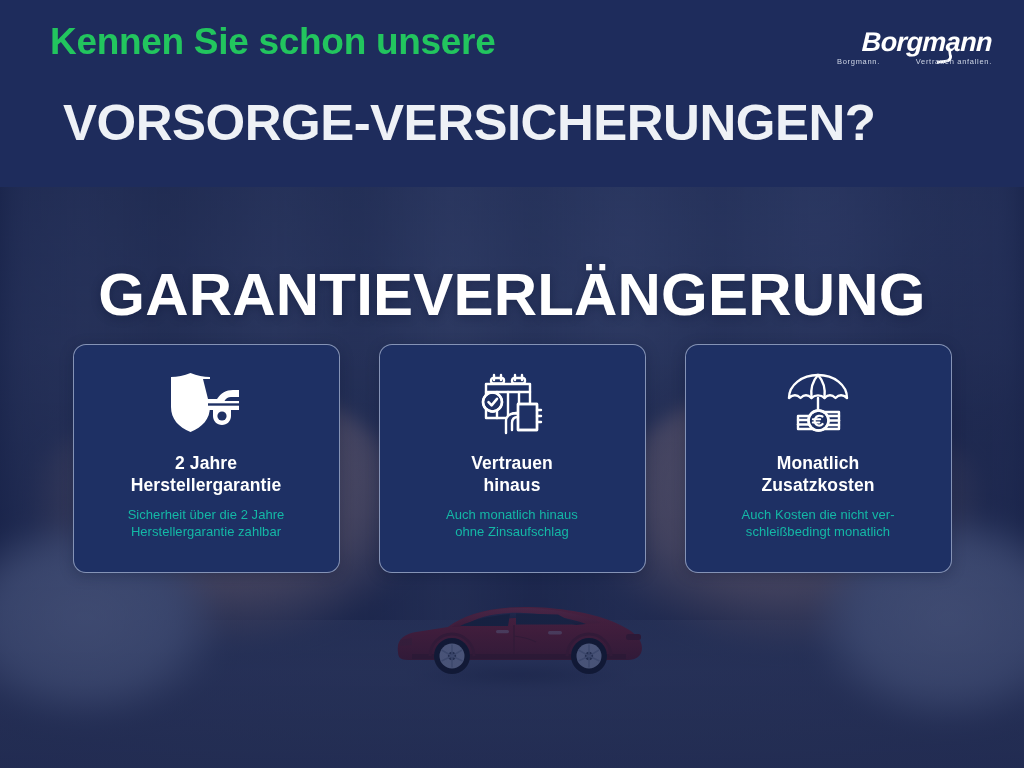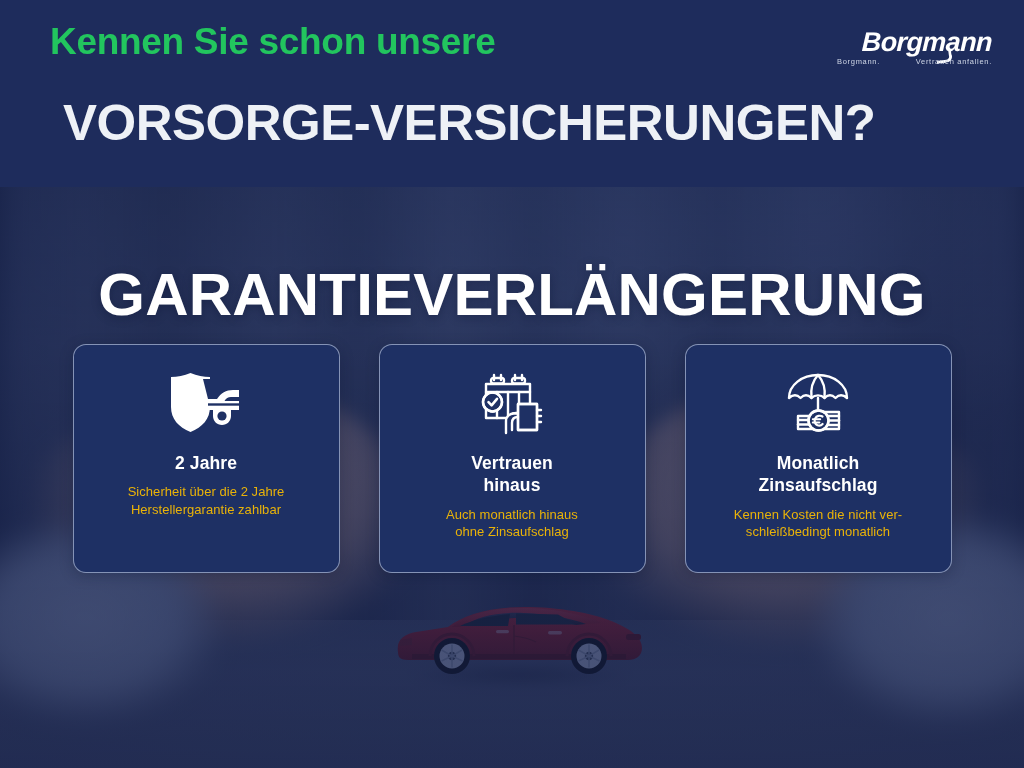--- a/index.html
+++ b/index.html
@@ -195,21 +195,21 @@
   .card-icon { width:74px; height:70px; display:block; }
   .card-icon svg { display:block; width:74px; height:70px; }
   .card-title {
     margin-top:11px;
     font-size:17.5px; font-weight:bold; color:#ffffff;
     line-height:1.28; text-align:center;
     letter-spacing:0.1px;
   }
   .card-desc {
     margin-top:9px;
-    font-size:13px; color:#eab308;
+    font-size:13px; color:#14b8a6;
     line-height:1.35; text-align:center;
     letter-spacing:0.05px;
   }
 </style>
 </head>
 <body>
 
 <div id="banner">
 
   <div class="photo">
@@ -333,20 +333,21 @@
                      C62,50 58,54 53,54 C48,54 44,50 44,45 L44,39 L39,39 Z"></path>
 
             <circle cx="53" cy="45" r="4.6" fill="#1e3064"></circle>
 
             <path d="M39,33.5 L70,33.5" stroke="#1e3064" stroke-width="2.4"></path>
           </g>
         </svg>
       </span>
       <div class="card-title">
         <div>2 Jahre</div>
+        <div>Herstellergarantie</div>
       </div>
       <div class="card-desc">
         <div>Sicherheit über die 2 Jahre</div>
         <div>Herstellergarantie zahlbar</div>
       </div>
     </div>
 
     <div class="card">
       <span class="card-icon">
         <svg viewBox="0 0 74 70" xmlns="http://www.w3.org/2000/svg">
@@ -420,22 +421,22 @@
             <circle cx="37.5" cy="49.5" r="10"></circle>
             <path d="M41.5,45.5 C39,44 35.5,44.8 34.2,47.4 C32.9,50 33.8,53.2 36.4,54.2
                      C38.3,54.9 40.3,54.4 41.6,53" stroke-width="2.2"></path>
             <path d="M31.8,48.3 L39.2,48.3" stroke-width="2"></path>
             <path d="M31.8,51.4 L38.4,51.4" stroke-width="2"></path>
           </g>
         </svg>
       </span>
       <div class="card-title">
         <div>Monatlich</div>
-        <div>Zinsaufschlag</div>
+        <div>Zusatzkosten</div>
       </div>
       <div class="card-desc">
-        <div>Kennen Kosten die nicht ver-</div>
+        <div>Auch Kosten die nicht ver-</div>
         <div>schleißbedingt monatlich</div>
       </div>
     </div>
 
   </div>
 </div>
 
 </body></html>

